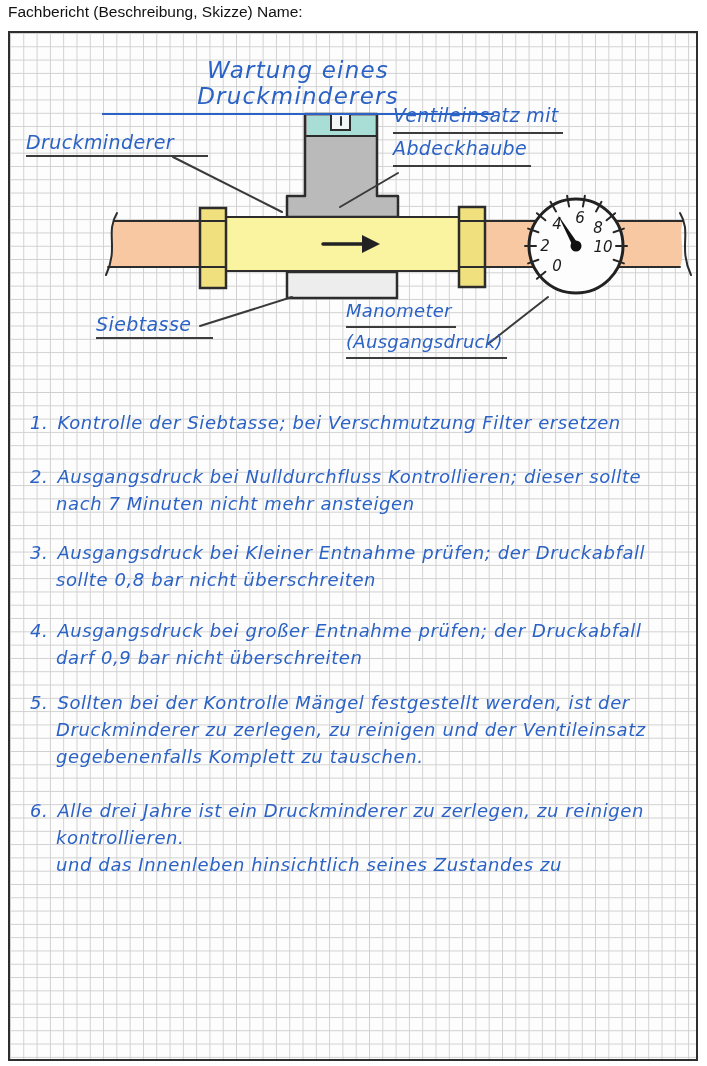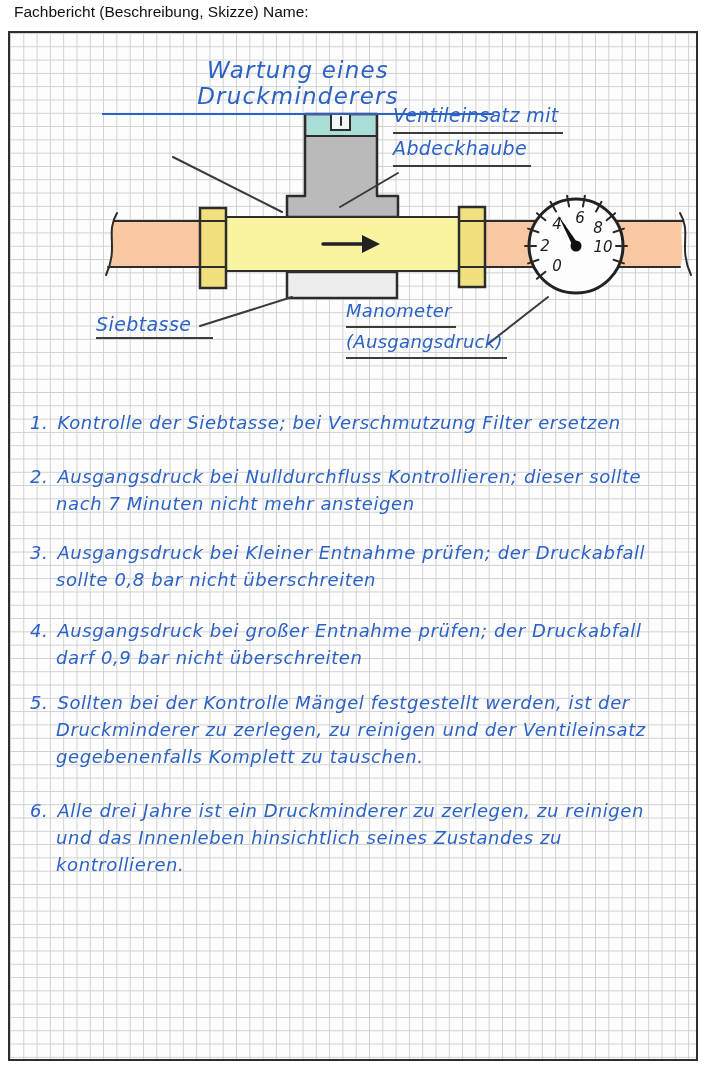--- a/index.html
+++ b/index.html
@@ -4,21 +4,21 @@
 <style>
   :root{
     --ink_blue:#2b62c5; --pencil_dark:#333333; --pipe_salmon:#f8c8a2;
     --body_yellow:#faf3a0; --nut_yellow:#f0e07e; --cap_gray:#bababa;
     --cap_teal:#a9ded6; --cup_gray:#ededed; --grid_line:#d0d0d0;
   }
   *{margin:0;padding:0;box-sizing:border-box;}
   html,body{width:707px;height:1066px;background:#fff;overflow:hidden;}
   body{font-family:"Liberation Sans",sans-serif;position:relative;}
 
-  .header{position:absolute;left:14px;top:3px;display:flex;align-items:flex-end;}
+  .header{position:absolute;left:8px;top:3px;display:flex;align-items:flex-end;}
   .header-label{font-size:15.5px;color:#111;padding-bottom:4px;}
   .name-slot{width:252px;margin-left:2px;border-bottom:2px solid #1c1c1c;text-align:center;}
   .hand{font-family:"DejaVu Sans",sans-serif;font-style:italic;color:var(--ink_blue);}
   .name-value{font-size:20px;letter-spacing:.5px;display:inline-block;padding-bottom:1px;}
 
   .paper{position:absolute;left:8px;top:31px;width:690px;height:1030px;
     border:2.5px solid #2e2e2e;background:
       linear-gradient(var(--grid_line) 1px, transparent 1px),
       linear-gradient(90deg, var(--grid_line) 1px, transparent 1px);
     background-size:13.3px 13.3px;background-color:#fdfdfd;}
@@ -128,20 +128,23 @@
   </svg>
 
   <div class="title-wrap">
     <span class="hand title-text">Wartung eines Druckminderers</span>
   </div>
 
   <div class="dlabel hand lbl-19 two-line" style="left:383px;top:68px;">
     <span class="u">Ventileinsatz mit</span><br>
     <span class="u">Abdeckhaube</span>
   </div>
+  <div class="dlabel hand lbl-19" style="left:16px;top:98px;">
+    <span class="u" style="padding-right:34px;">Druckminderer</span>
+  </div>
   <div class="dlabel hand lbl-19" style="left:86px;top:280px;">
     <span class="u" style="padding-right:22px;">Siebtasse</span>
   </div>
   <div class="dlabel hand lbl-18 two-line" style="left:336px;top:264px;line-height:27px;">
     <span class="u">Manometer</span><br>
     <span class="u">(Ausgangsdruck)</span>
   </div>
 
   <div class="note hand" style="top:376px;">
     <div class="note-line"><span class="note-num">1.</span><span>Kontrolle der Siebtasse; bei Verschmutzung Filter ersetzen</span></div>
@@ -158,17 +161,17 @@
     <div class="note-line"><span class="note-num">4.</span><span>Ausgangsdruck bei großer Entnahme prüfen; der Druckabfall</span></div>
     <div class="note-line cont">darf 0,9 bar nicht überschreiten</div>
   </div>
   <div class="note hand" style="top:656px;">
     <div class="note-line"><span class="note-num">5.</span><span>Sollten bei der Kontrolle Mängel festgestellt werden, ist der</span></div>
     <div class="note-line cont">Druckminderer zu zerlegen, zu reinigen und der Ventileinsatz</div>
     <div class="note-line cont">gegebenenfalls Komplett zu tauschen.</div>
   </div>
   <div class="note hand" style="top:764px;">
     <div class="note-line"><span class="note-num">6.</span><span>Alle drei Jahre ist ein Druckminderer zu zerlegen, zu reinigen</span></div>
+    <div class="note-line cont">kontrollieren.</div>
     <div class="note-line cont">und das Innenleben hinsichtlich seines Zustandes zu</div>
-    <div class="note-line cont">kontrollieren.</div>
   </div>
 
 </div>
 
 </body></html>

